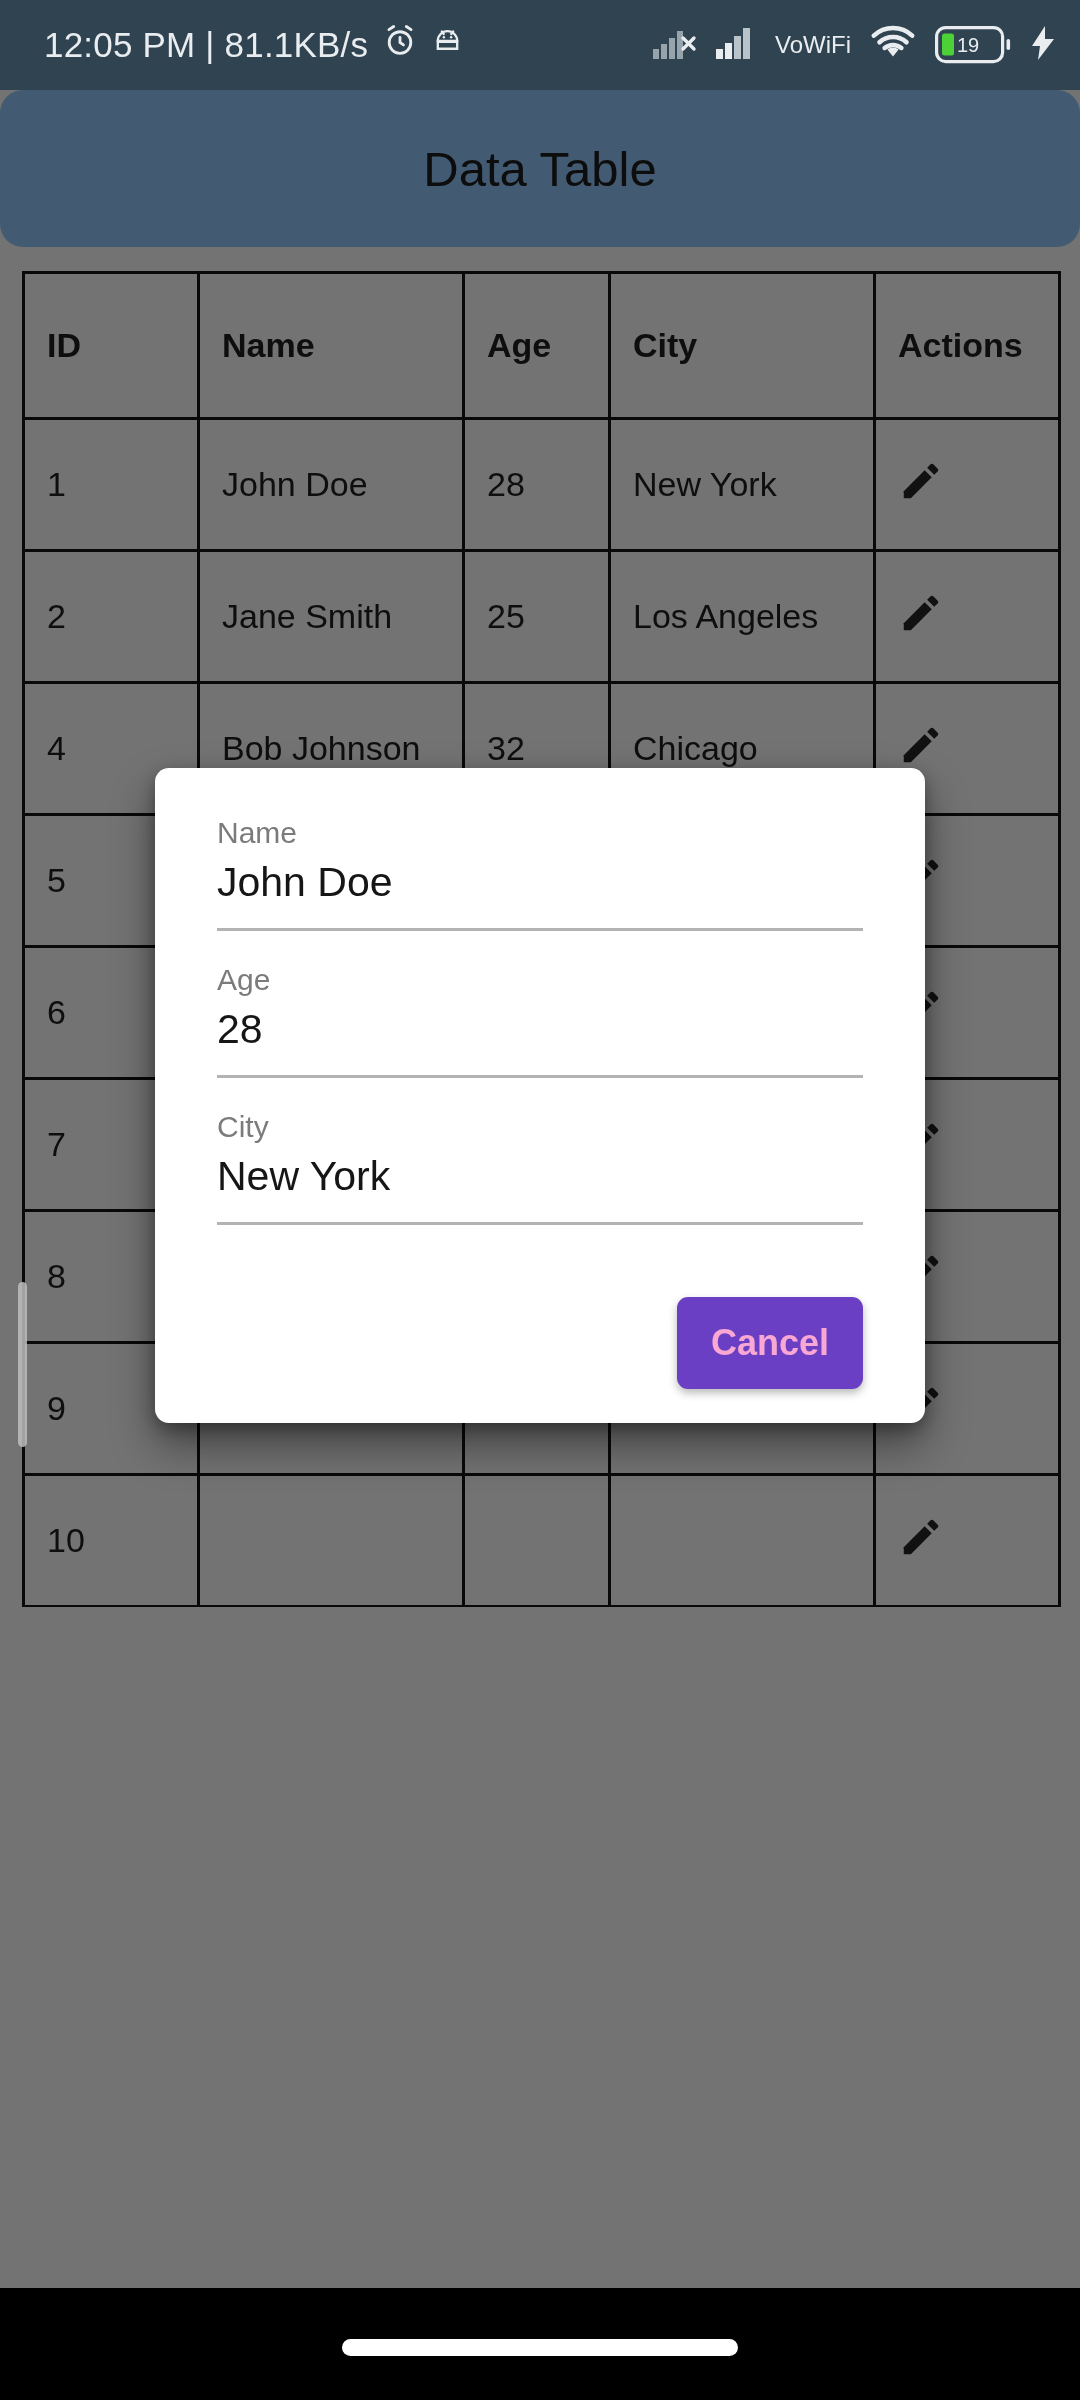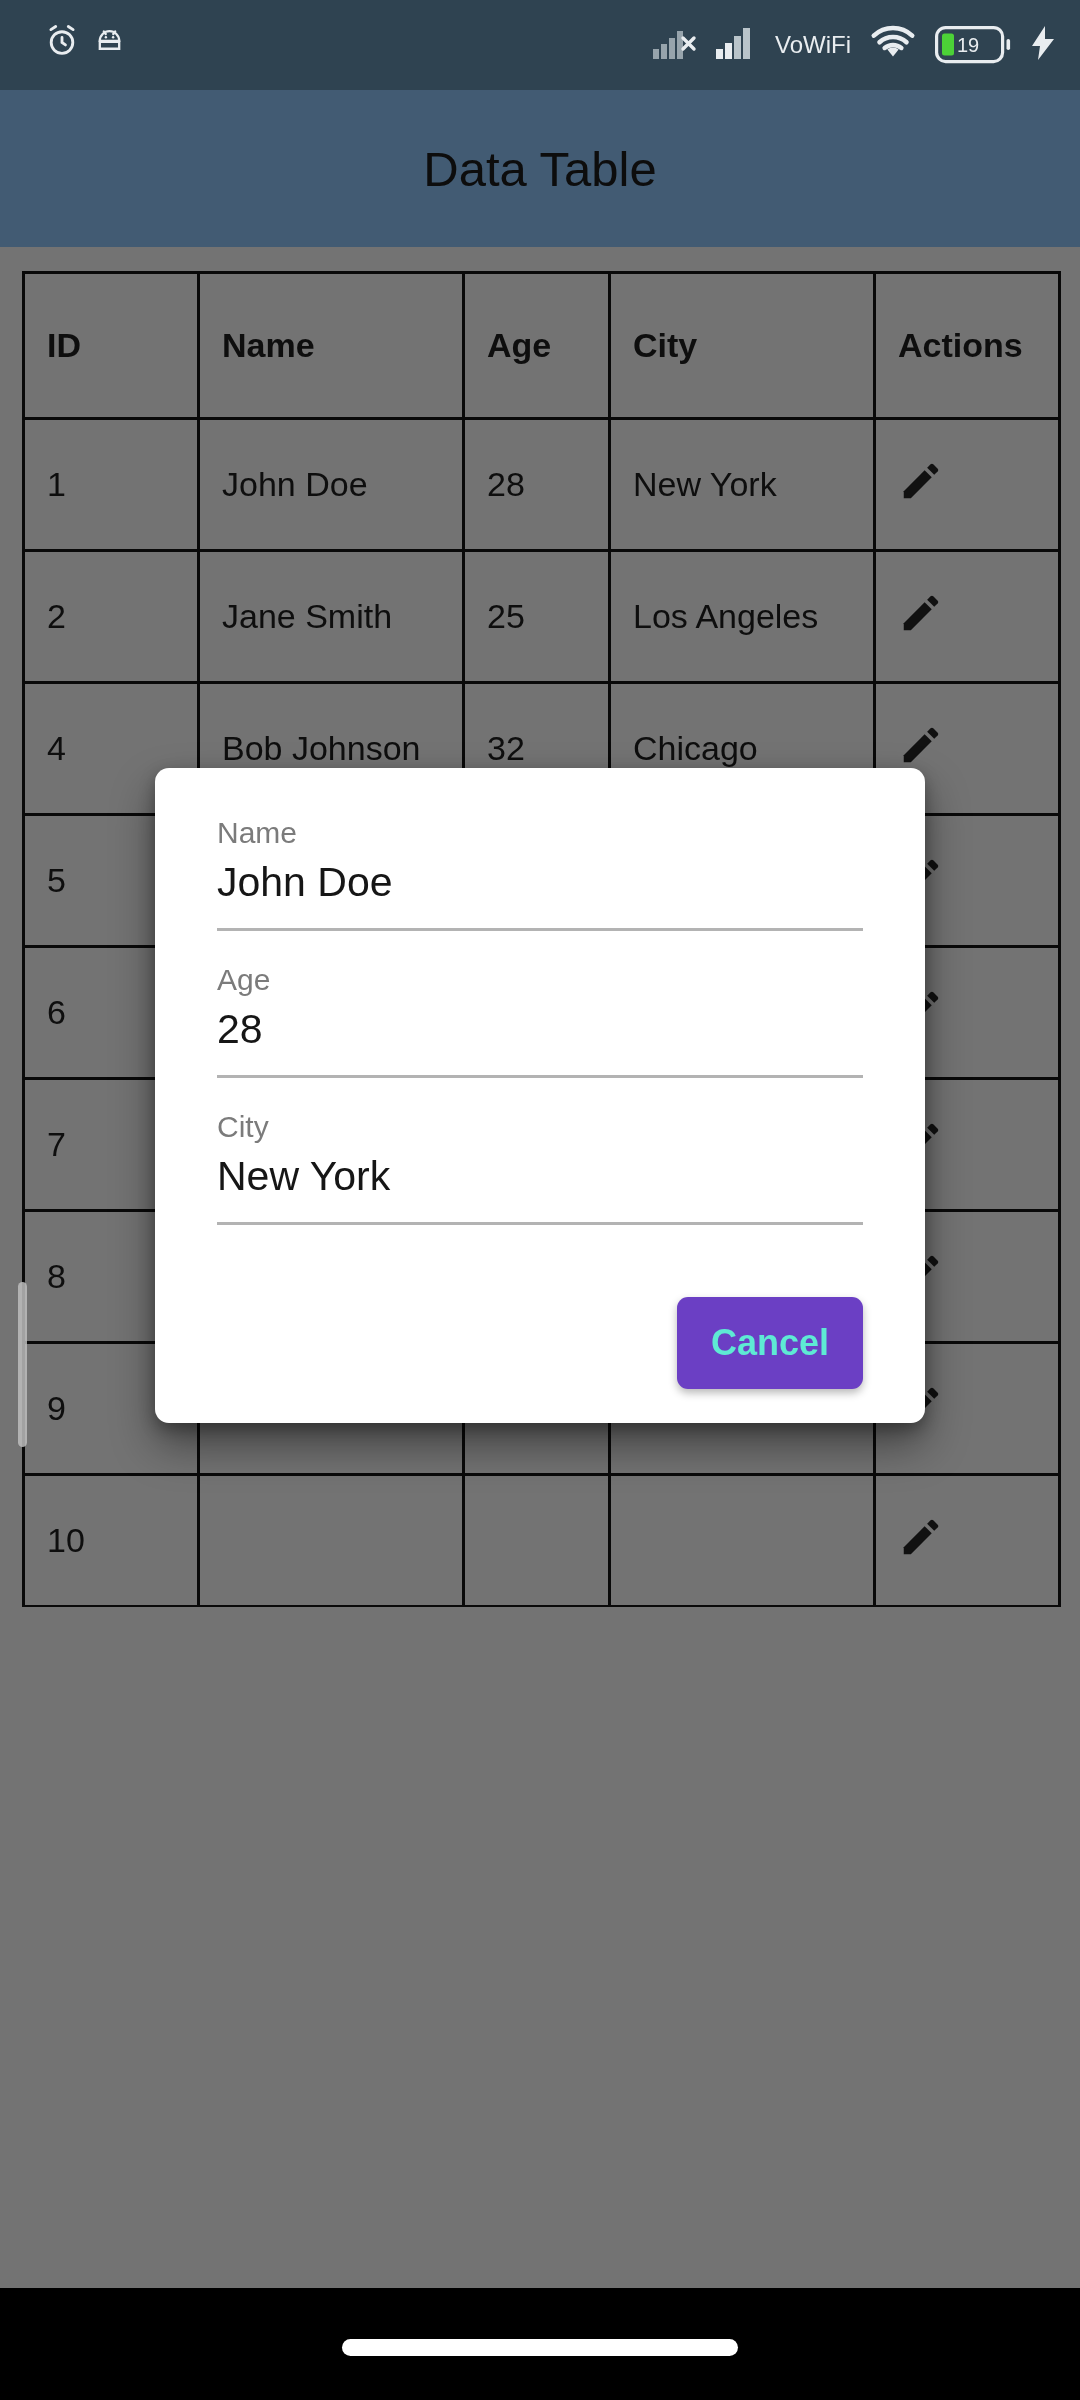--- a/index.html
+++ b/index.html
@@ -18,21 +18,21 @@
     padding:0 24px 0 44px; color:#e9edf0;
   }
   #status-left { display:flex; align-items:center; gap:14px; font-size:35px; letter-spacing:.2px; }
   #status-left .txt { font-weight:400; white-space:nowrap; }
   #status-right { margin-left:auto; display:flex; align-items:center; gap:19px; }
   .sb-ico { display:block; }
 
   
   #appbar {
     position:absolute; top:90g; left:0; top:90px; width:1080px; height:157px;
-    background:#425b73; display:flex; align-items:center; justify-content:center;
+    background:#425b73; display:flex; align-items:center; justify-content:center;border-radius:23px;
   }
   #appbar-title { font-size:49px; color:#0d0d0d; font-weight:400; }
 
   
   #table-wrap {
     position:absolute; top:247px; left:0; width:1080px; height:1360px;
     background:#737373; overflow:hidden;
   }
   table#data-table {
     position:absolute; left:22px; top:24px;
@@ -71,40 +71,41 @@
     padding:48px 62px 34px 62px;
   }
   #dialog-title { font-size:47px; font-weight:bold; color:#1d1d1d; margin-bottom:62px; }
   .field { margin-bottom:10px; padding-bottom:6px; }
   .field-label { font-size:30px; color:#7b7b7b; margin-bottom:9px; }
   .field-value { font-size:41px; color:#161616; padding-bottom:22px; }
   .field-underline { height:3px; background:#b3b3b3; width:100%; }
   .field.spaced { margin-bottom:36px; }
   #dialog-actions { display:flex; justify-content:flex-end; gap:24px; margin-top:66px; }
   .dlg-btn {
-    background:#6b3fc4; color:#5eead4; border:none; border-radius:11px;
+    background:#6b3fc4; color:#f9a8d4; border:none; border-radius:11px;
     font-size:36px; font-weight:bold; font-family:"Liberation Sans", sans-serif;
     padding:0 34px; height:92px; min-width:148px; cursor:pointer;
     box-shadow:0 4px 8px rgba(0,0,0,.28);
   }
 
   
   #navbar { position:absolute; left:0; bottom:0; width:1080px; height:112px; background:#000; }
   #nav-pill {
     position:absolute; left:50%; transform:translateX(-50%); bottom:44px;
     width:396px; height:17px; background:#ffffff; border-radius:10px;
   }
 </style>
 </head>
 <body>
 
 <div id="screen">
 
   <div id="statusbar">
     <div id="status-left">
+      <span class="txt">12:05 PM | 81.1KB/s</span>
       <span class="sb-ico">
         <svg width="36" height="36" viewBox="0 0 24 24" fill="none" stroke="#e9edf0" stroke-width="1.9">
           <circle cx="12" cy="13" r="7.2"></circle>
           <path d="M12 9.6V13l2.3 1.6" stroke-linecap="round"></path>
           <path d="M4.6 4.4l3.2-2.1M19.4 4.4l-3.2-2.1" stroke-linecap="round"></path>
         </svg>
       </span>
       <span class="sb-ico">
         <svg width="31" height="31" viewBox="0 0 24 24" fill="none" stroke="#e9edf0" stroke-width="1.8">
           <path d="M4.5 11.5a7.5 7.5 0 0 1 15 0z"></path>

